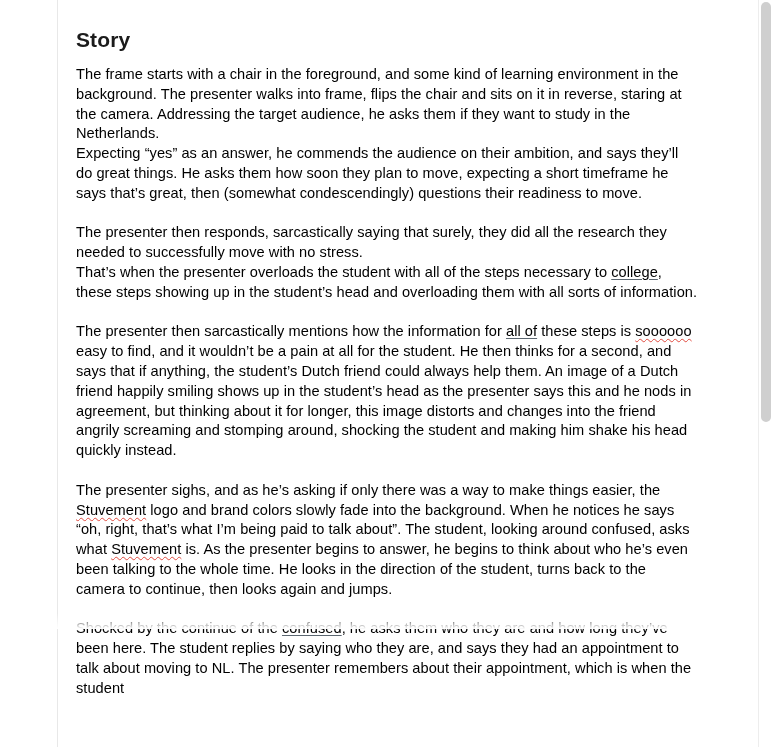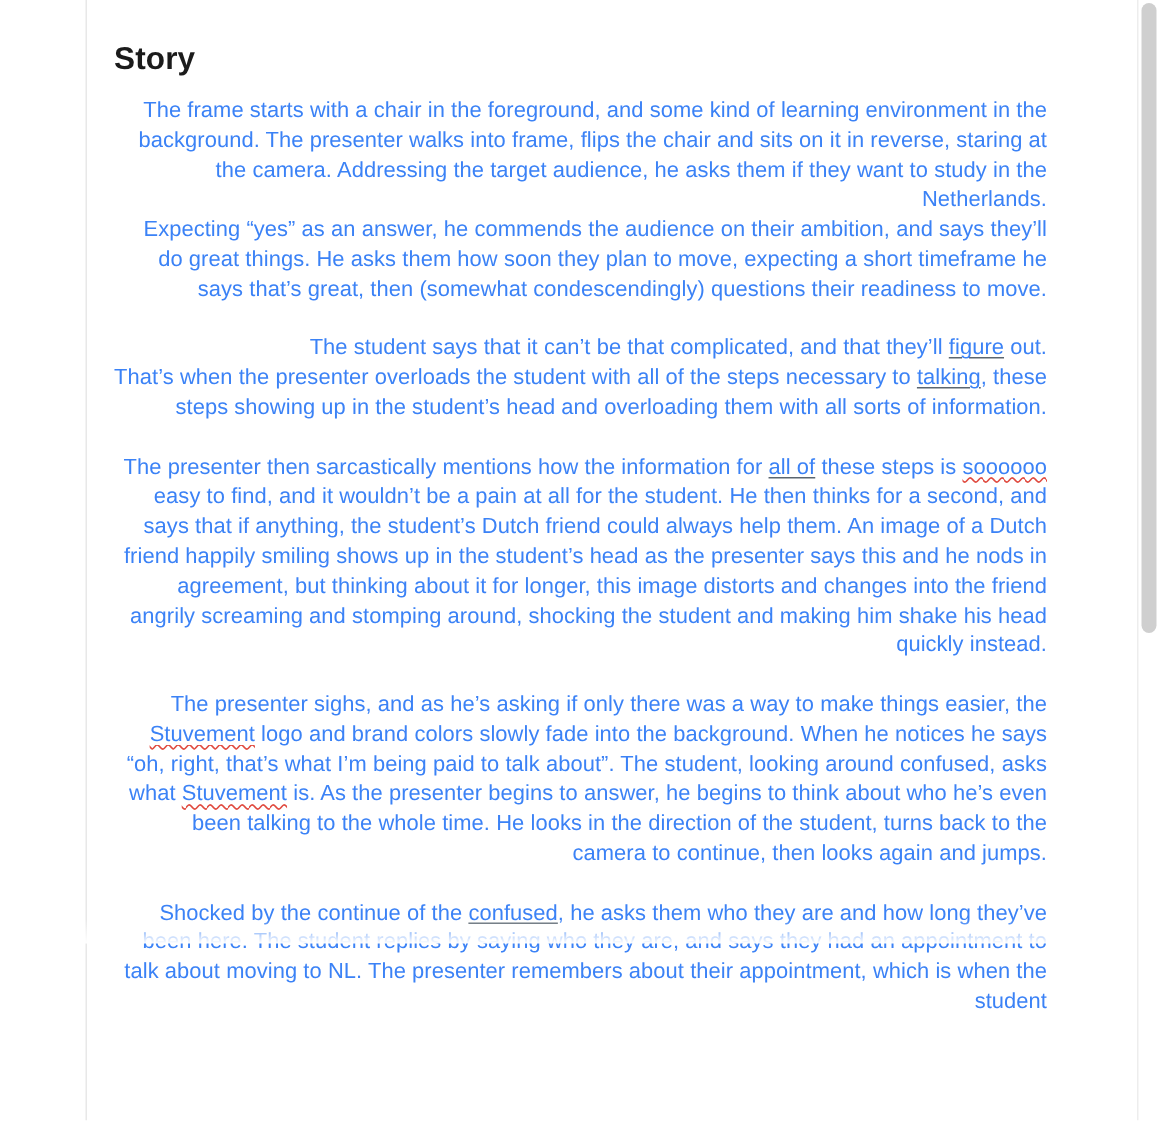--- a/index.html
+++ b/index.html
@@ -30,23 +30,23 @@
   .doc-title {
     font-size: 21px;
     font-weight: bold;
     color: #1b1b1b;
     margin: 0 0 13px 0;
     letter-spacing: 0.1px;
   }
   .para {
     font-size: 14.6px;
     line-height: 19.8px;
-    color: #3b82f6;
+    color: #000000;
     margin: 0;
-    text-align: right;
+    text-align: left;
     letter-spacing: 0.05px;
   }
   .para + .para {
     margin-top: 0;
   }
   .spacer {
     height: 19.8px;
   }
   
   .sp {
@@ -105,22 +105,22 @@
 <div class="page">
 
   <div class="left-rule"></div>
 
   <div class="doc-body">
     <h1 class="doc-title">Story</h1>
     <div id="paras">
         <p class="para"><span>The frame starts with a chair in the foreground, and some kind of learning environment in the background. The presenter walks into frame, flips the chair and sits on it in reverse, staring at the camera. Addressing the target audience, he asks them if they want to study in the Netherlands.</span></p>
         <p class="para"><span>Expecting “yes” as an answer, he commends the audience on their ambition, and says they’ll do great things. He asks them how soon they plan to move, expecting a short timeframe he says that’s great, then (somewhat condescendingly) questions their readiness to move.</span></p>
         <div class="spacer"></div>
-        <p class="para"><span>The student says that it can’t be that complicated, and that they’ll </span><span class="gr">figure</span><span> out.</span></p>
-        <p class="para"><span>That’s when the presenter overloads the student with all of the steps necessary to </span><span class="gr">talking</span><span>, these steps showing up in the student’s head and overloading them with all sorts of information.</span></p>
+        <p class="para"><span>The presenter then responds, sarcastically saying that surely, they did all the research they needed to successfully move with no stress.</span></p>
+        <p class="para"><span>That’s when the presenter overloads the student with all of the steps necessary to </span><span class="gr">college</span><span>, these steps showing up in the student’s head and overloading them with all sorts of information.</span></p>
         <div class="spacer"></div>
         <p class="para"><span>The presenter then sarcastically mentions how the information for </span><span class="gr">all of</span><span> these steps is </span><span class="sp">soooooo</span><span> easy to find, and it wouldn’t be a pain at all for the student. He then thinks for a second, and says that if anything, the student’s Dutch friend could always help them. An image of a Dutch friend happily smiling shows up in the student’s head as the presenter says this and he nods in agreement, but thinking about it for longer, this image distorts and changes into the friend angrily screaming and stomping around, shocking the student and making him shake his head quickly instead.</span></p>
         <div class="spacer"></div>
         <p class="para"><span>The presenter sighs, and as he’s asking if only there was a way to make things easier, the </span><span class="sp">Stuvement</span><span> logo and brand colors slowly fade into the background. When he notices he says “oh, right, that’s what I’m being paid to talk about”. The student, looking around confused, asks what </span><span class="sp">Stuvement</span><span> is. As the presenter begins to answer, he begins to think about who he’s even been talking to the whole time. He looks in the direction of the student, turns back to the camera to continue, then looks again and jumps.</span></p>
         <div class="spacer"></div>
         <p class="para"><span>Shocked by the continue of the </span><span class="gr">confused</span><span>, he asks them who they are and how long they’ve been here. The student replies by saying who they are, and says they had an appointment to talk about moving to NL. The presenter remembers about their appointment, which is when the student</span></p>
       </div>
   </div>
 
   <div class="fade-bottom"></div>

